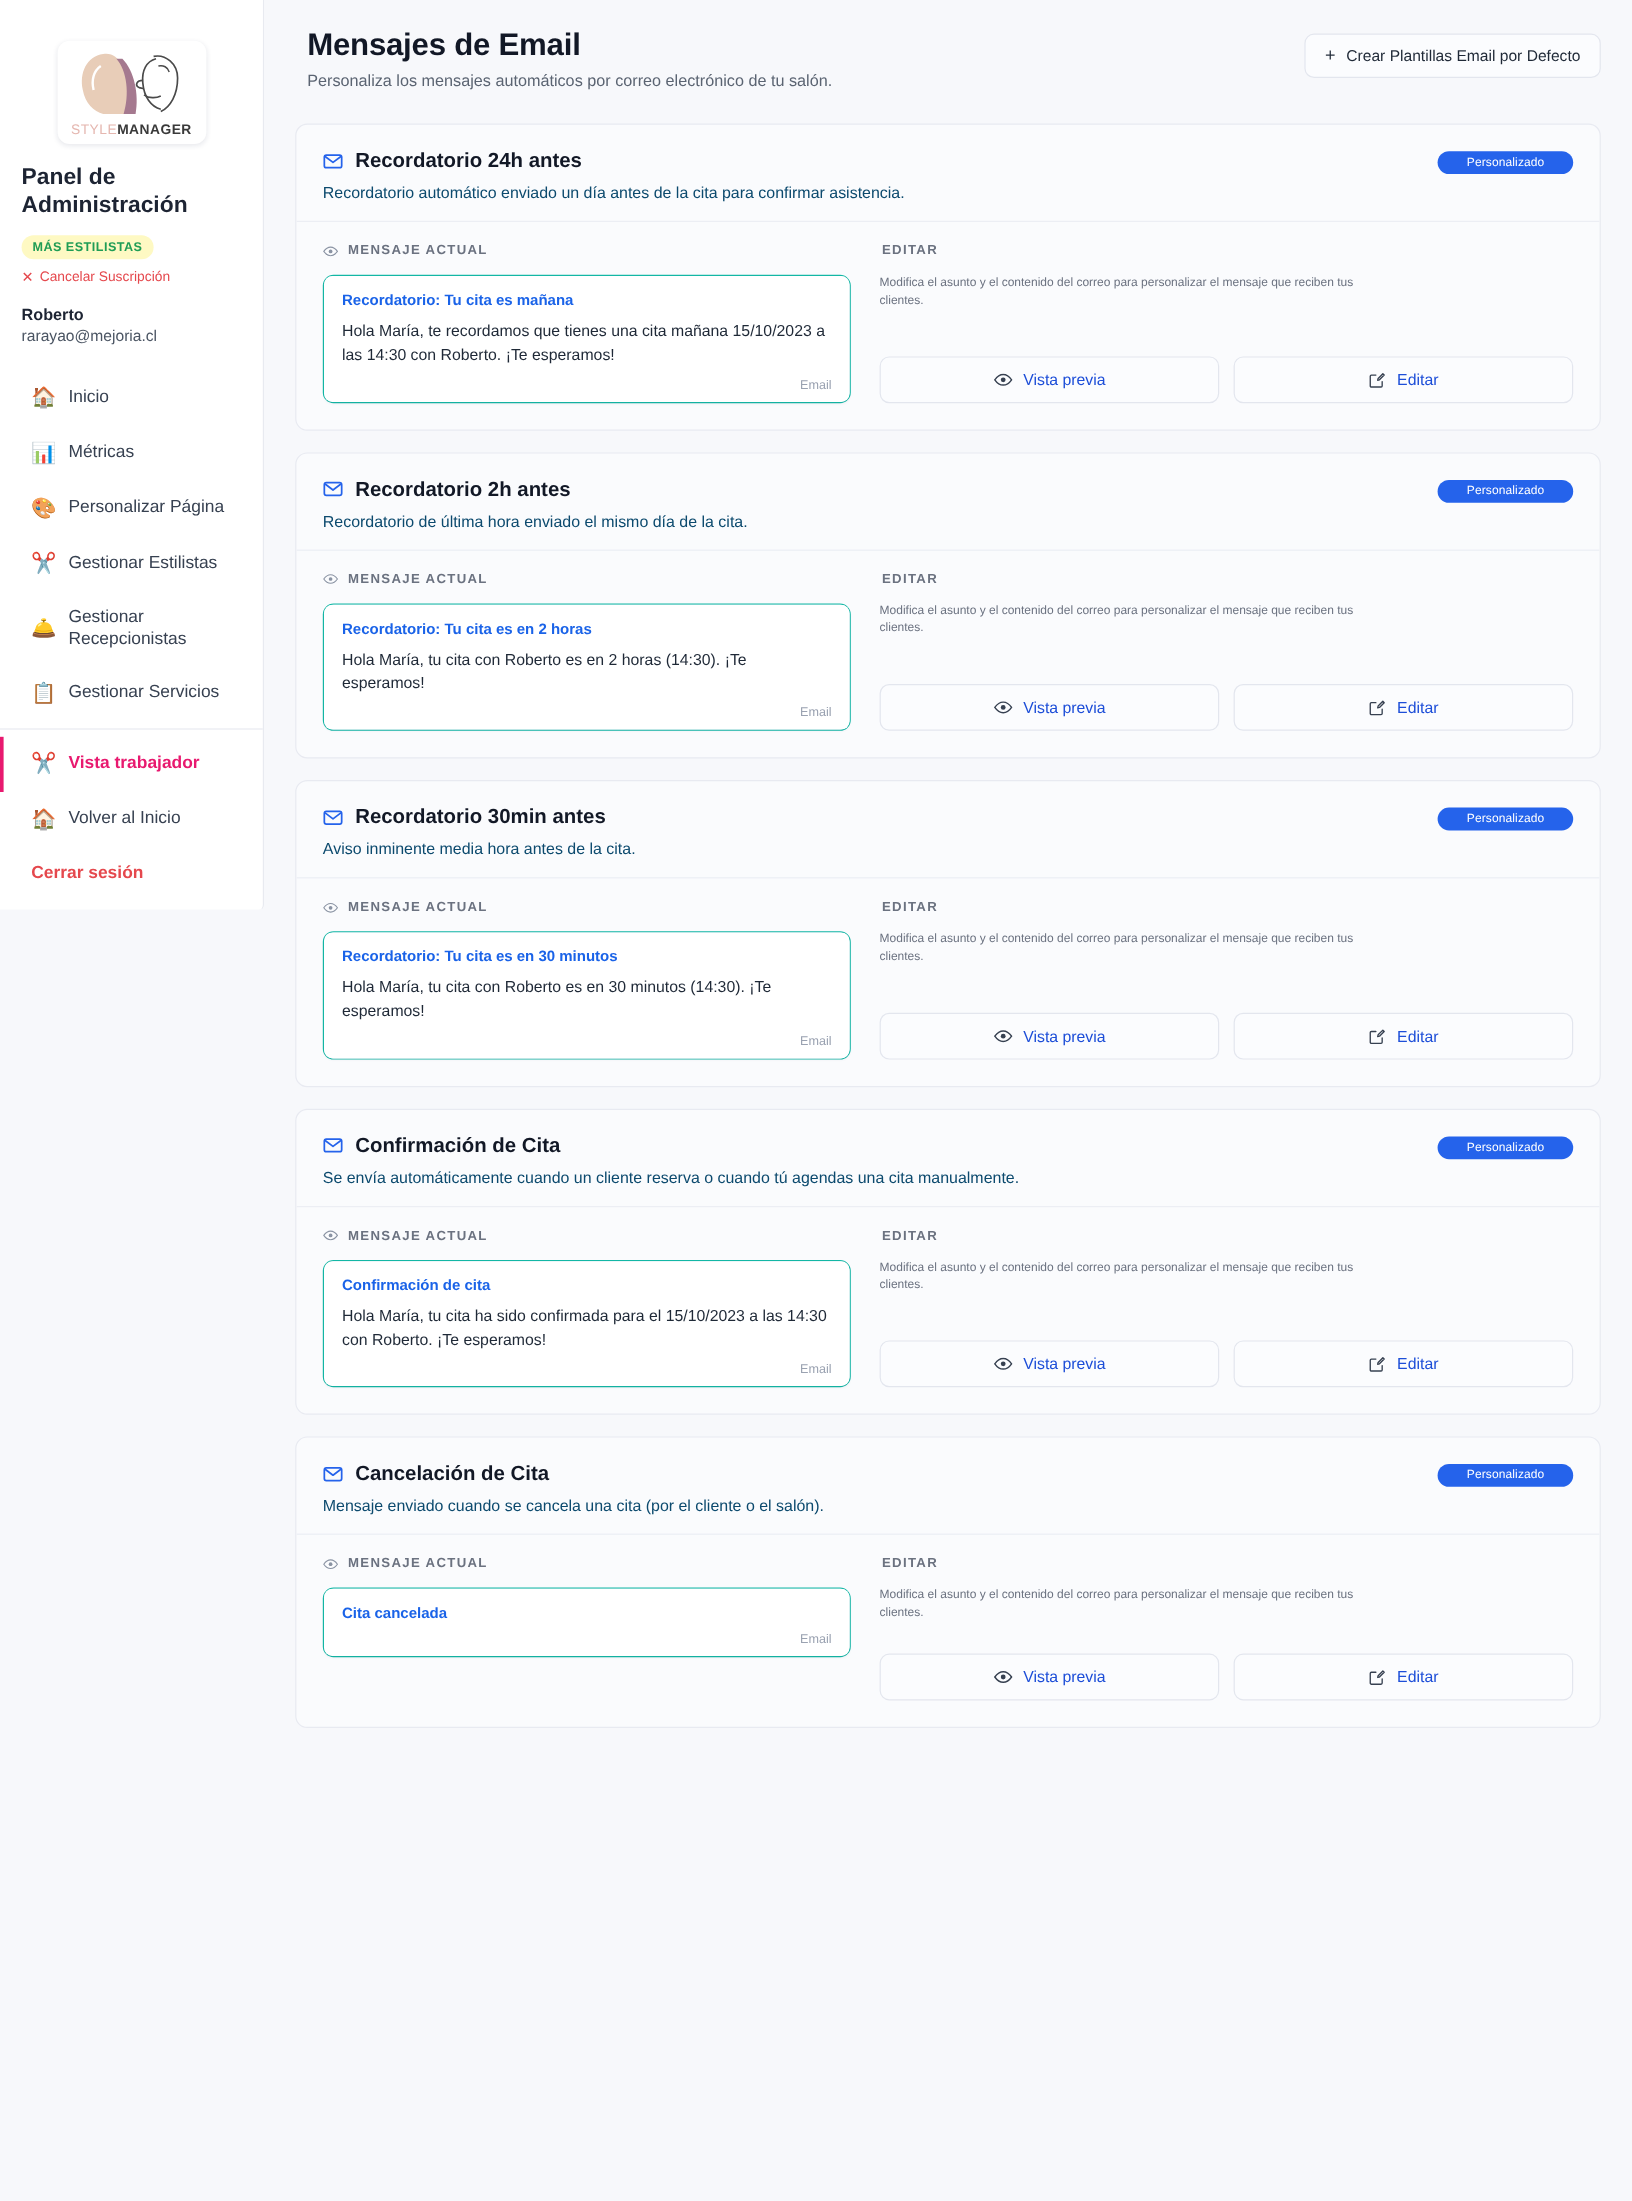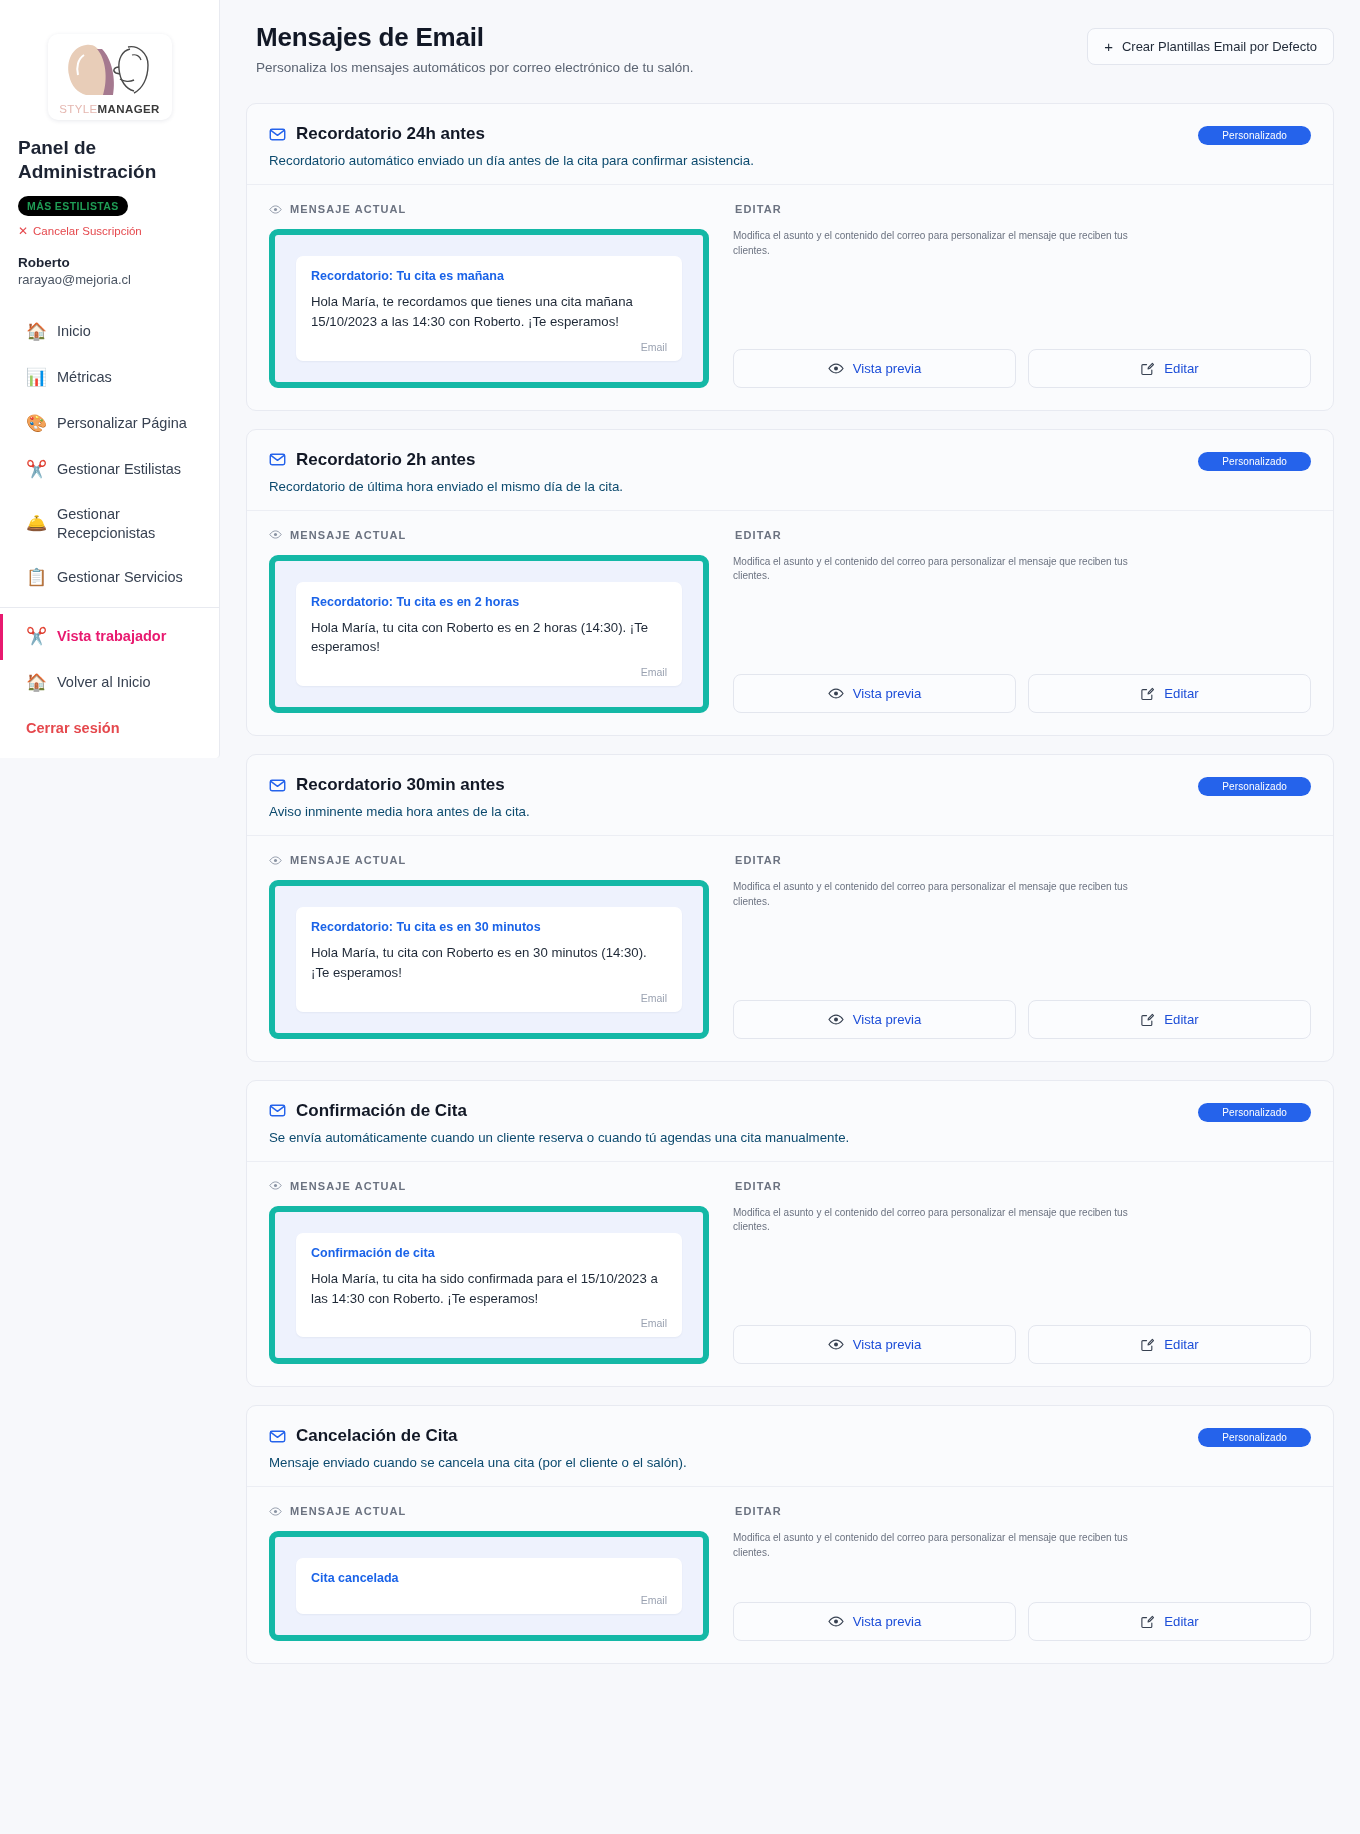--- a/index.html
+++ b/index.html
@@ -46,21 +46,21 @@
   .logo-text .s1 { color: #e5b7b0; }
   .logo-text .s2 { color: #3a3a3a; font-weight: 600; }
 
   .panel-title {
     font-size: 19px; font-weight: 700; line-height: 1.25;
     color: #1d2433; padding: 6px 18px 0 18px;
   }
   .badge-plan {
     display: inline-block;
     margin: 12px 0 0 18px;
-    background: #000000;
+    background: #fef9c3;
     color: #1f9d55;
     font-size: 10.5px;
     font-weight: 600;
     letter-spacing: .4px;
     padding: 4px 9px;
     border-radius: 11px;
   }
   .cancel-sub {
     display: flex; align-items: center; gap: 5px;
     color: #e5484d; font-size: 11.5px;
@@ -149,23 +149,23 @@
   .sec-label {
     display: flex; align-items: center; gap: 8px;
     font-size: 11px; font-weight: 600; letter-spacing: 1.1px;
     color: #6b7280; text-transform: uppercase;
     margin-bottom: 14px;
   }
   .eye { width: 13px; height: 9px; flex: none; display:block; }
   .sec-label.plain { padding-left: 2px; }
   .preview-outer {
     background: #eef2fd;
-    border: 6px solid #14b8a6;
+    border: 1px solid #14b8a6;
     border-radius: 9px;
-    padding: 21px;
+    padding: 0;
   }
   .preview-inner {
     background: #ffffff;
     border-radius: 7px;
     padding: 13px 15px 8px 15px;
     box-shadow: 0 1px 2px rgba(20,30,70,.05);
   }
   .msg-subject {
     color: #1a63e8; font-size: 12.5px; font-weight: 700; margin-bottom: 9px;
   }

